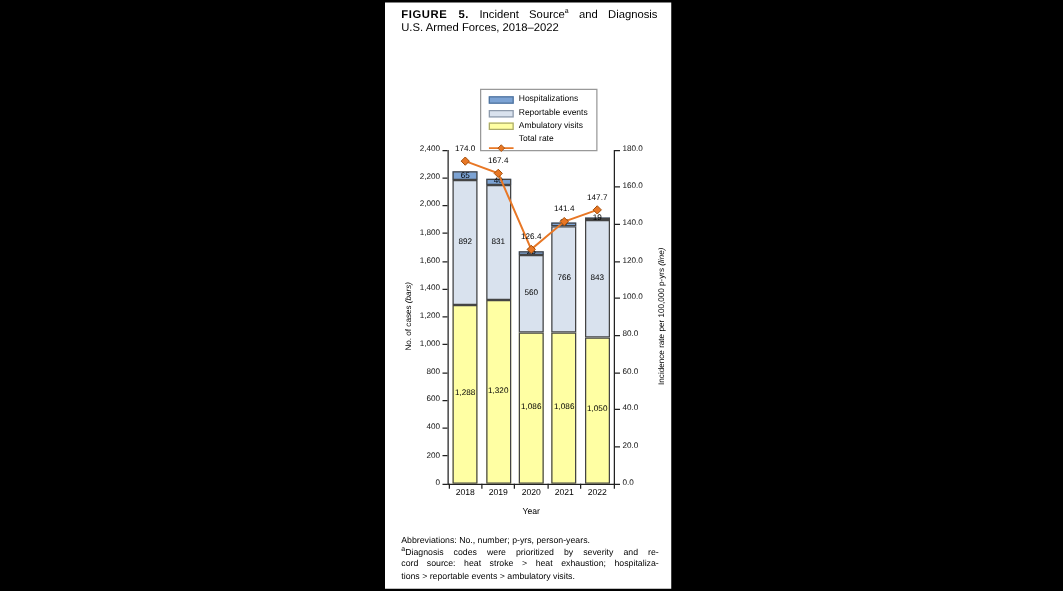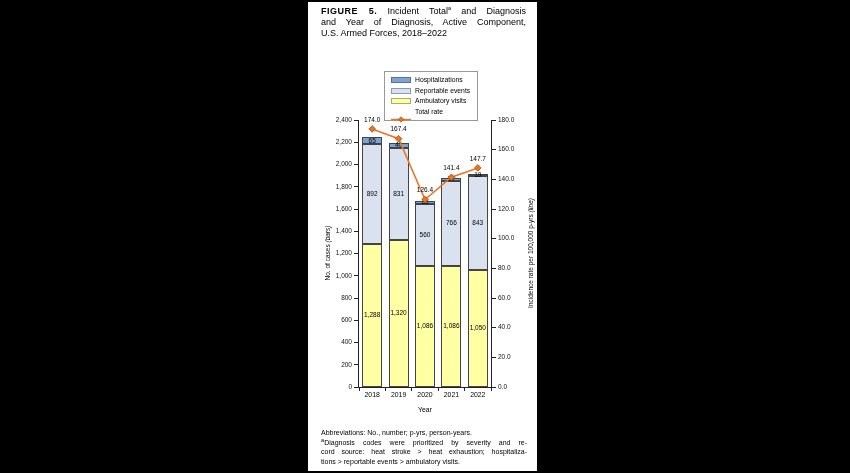--- a/index.html
+++ b/index.html
@@ -36,22 +36,21 @@
   
   #footnotes{position:absolute;left:13px;top:426px;width:206px;font-size:7px;line-height:9.7px;}
   svg.lineplot{position:absolute;left:0;top:0;overflow:visible;pointer-events:none;}
 </style>
 </head>
 <body>
 
 <div id="panel">
 
   <div id="figure-title">
-    <div class="jl"><span class="figlabel">FIGURE 5.</span><span> Incident Total</span><sup>a</sup><span> and Diagnosis</span></div>
-    <div class="jl">and Year of Diagnosis, Active Component,</div>
+    <div class="jl"><span class="figlabel">FIGURE 5.</span><span> Incident Source</span><sup>a</sup><span> and Diagnosis</span></div>
     <div>U.S. Armed Forces, 2018–2022</div>
   </div>
 
   <div id="legend">
       <div class="legend-row">
         <span class="swatch" style="background: rgb(124, 163, 212); border: 1px solid rgb(80, 116, 158);"></span>
         <span class="lab">Hospitalizations</span>
       </div>
       <div class="legend-row">
         <span class="swatch" style="background: rgb(217, 226, 238); border: 1px solid rgb(142, 155, 172);"></span>

